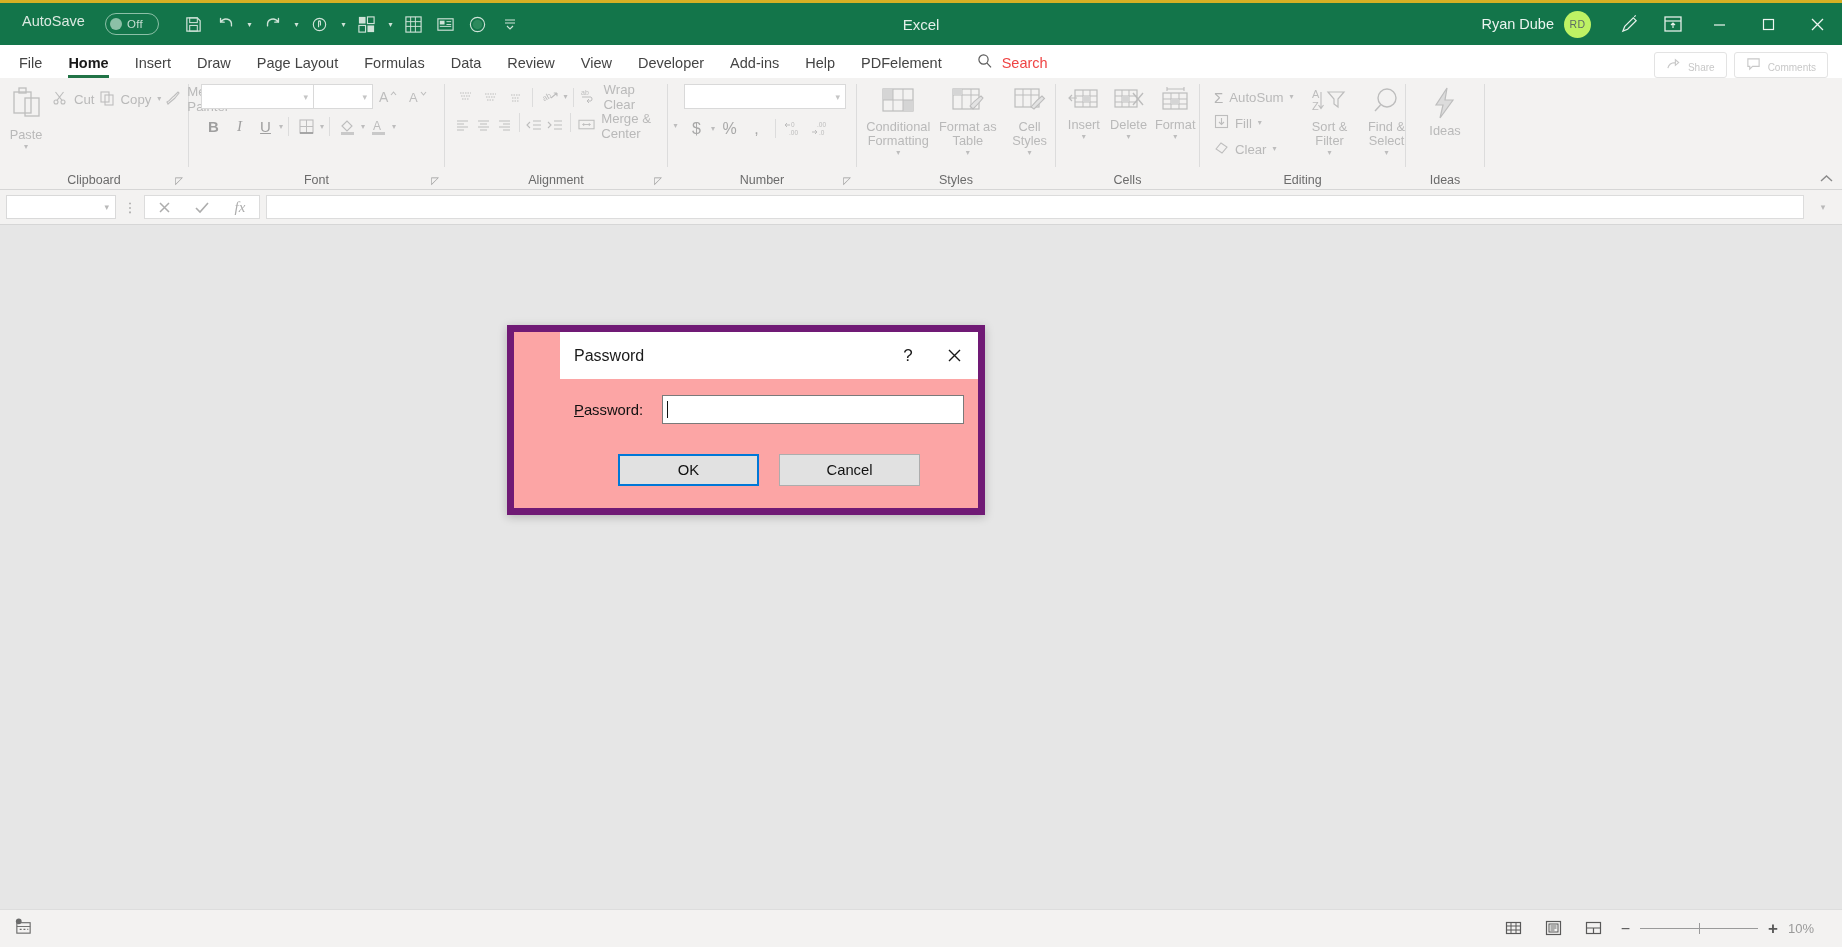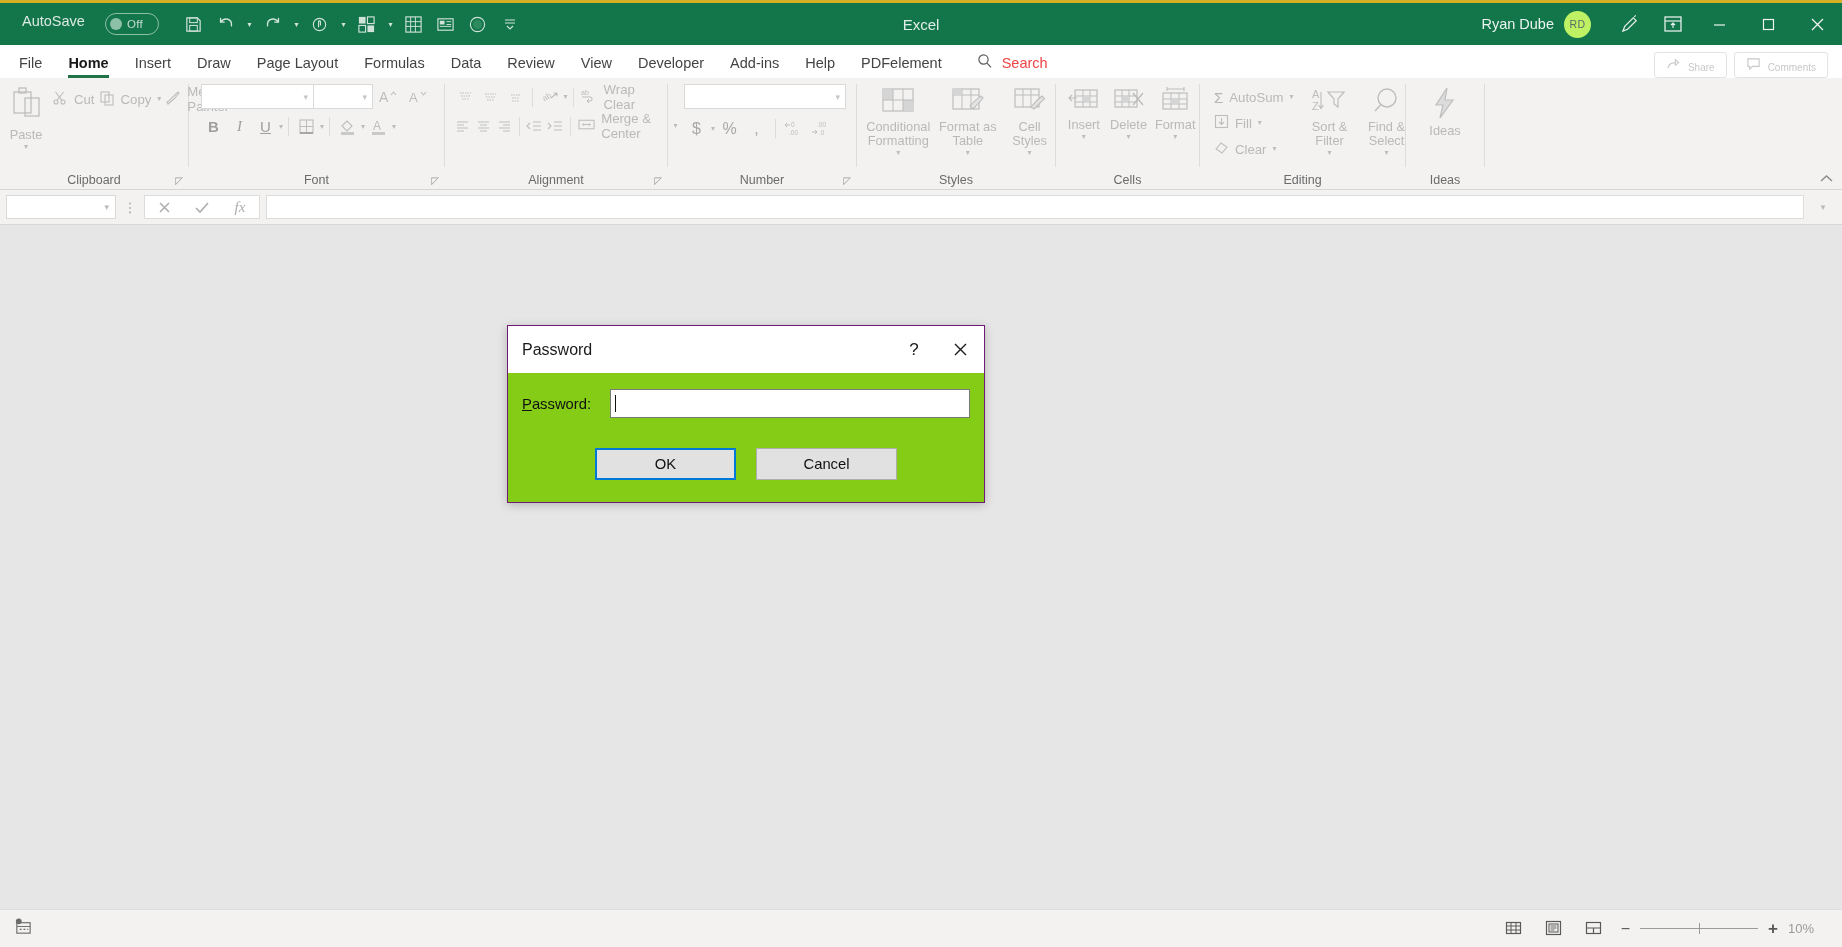--- a/index.html
+++ b/index.html
@@ -155,22 +155,23 @@
   .viewbtn { width: 26px; height: 26px; display: flex; align-items: center; justify-content: center; color: #595959; }
   .zoomctl { display: flex; align-items: center; gap: 10px; color: #595959; }
   .slider { width: 118px; height: 14px; position: relative; display: flex; align-items: center; }
   .slider-track { height: 1px; background: #9a9a9a; width: 100%; }
   .slider-mid { position: absolute; left: 50%; top: 1px; width: 1px; height: 11px; background: #9a9a9a; }
   .zoomval { font-size: 13px; color: #9a9a9a; width: 40px; }
 
   
   .dlg-root {
     position: absolute; left: 507px; top: 325px; width: 478px;
-    background: #84cc16; border: 1px solid #701a75;
+    background: #fca5a5; border: 7px solid #701a75;
     box-shadow: 0 2px 9px rgba(0,0,0,.22);
+    padding-left: 46px;
   }
   .dlg-title {
     height: 47px; background: #ffffff; display: flex; align-items: center;
     padding-left: 14px;
   }
   .dlg-title-text { font-size: 16px; color: #1a1a1a; }
   .dlg-title-btns { margin-left: auto; display: flex; align-items: center; height: 100%; }
   .dlg-help { width: 44px; height: 100%; display: flex; align-items: center; justify-content: center; font-size: 17px; color: #1a1a1a; }
   .dlg-close { width: 48px; height: 100%; display: flex; align-items: center; justify-content: center; color: #1a1a1a; }
   .dlg-body { padding: 16px 14px 0 14px; }
@@ -482,21 +483,21 @@
         <span class="smallrow" style="padding-left:2px">
           <span>
             <svg width="17" height="16" viewBox="0 0 17 16">
                 <text x="0" y="7" font-size="7" font-family="Liberation Sans" fill="#bdbdbd">ab</text>
                 <path d="M1 11h9 a2.5 2.5 0 0 1 0 4 h-3 M8 13 l-2 2 l2 2" stroke="#bdbdbd" stroke-width="1" fill="none" transform="translate(0,-2)"></path>
               </svg>
           </span>
           <span>Wrap Clear</span>
         </span>
       </div>
-      <div style="display:flex;align-items:center;gap:1px">
+      <div style="display:flex;align-items:flex-start;gap:1px">
         <span class="iconbtn">
           <svg width="19" height="19" viewBox="0 0 19 19">
               <path d="M4 5h11M4 8h7M4 11h11M4 14h7" stroke="#bdbdbd" stroke-width="1.1"></path>
             </svg>
         </span>
         <span class="iconbtn">
           <svg width="19" height="19" viewBox="0 0 19 19">
               <path d="M4 5h11M6 8h7M4 11h11M6 14h7" stroke="#bdbdbd" stroke-width="1.1"></path>
             </svg>
         </span>

